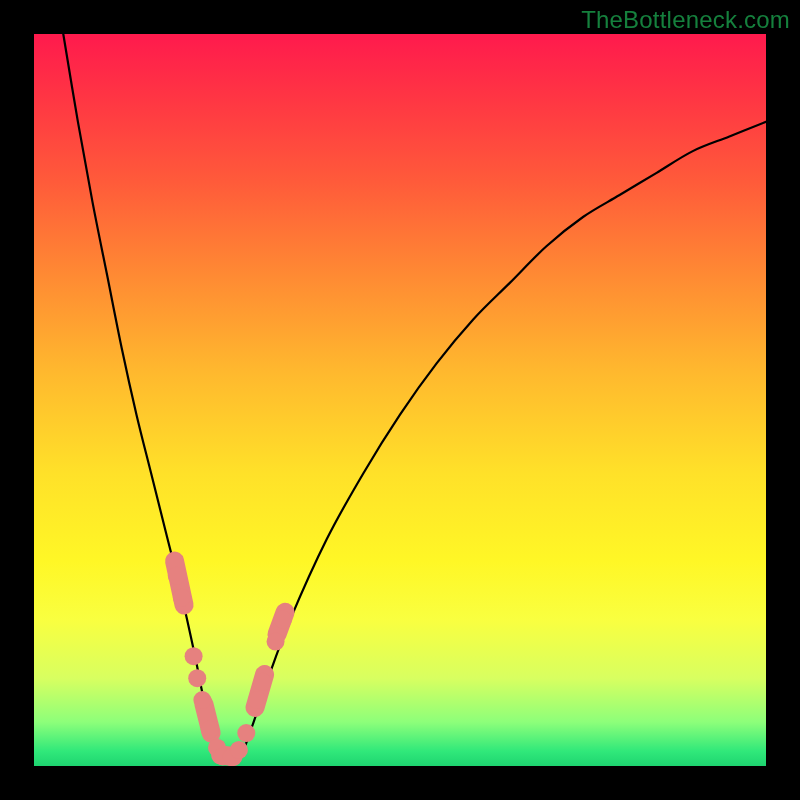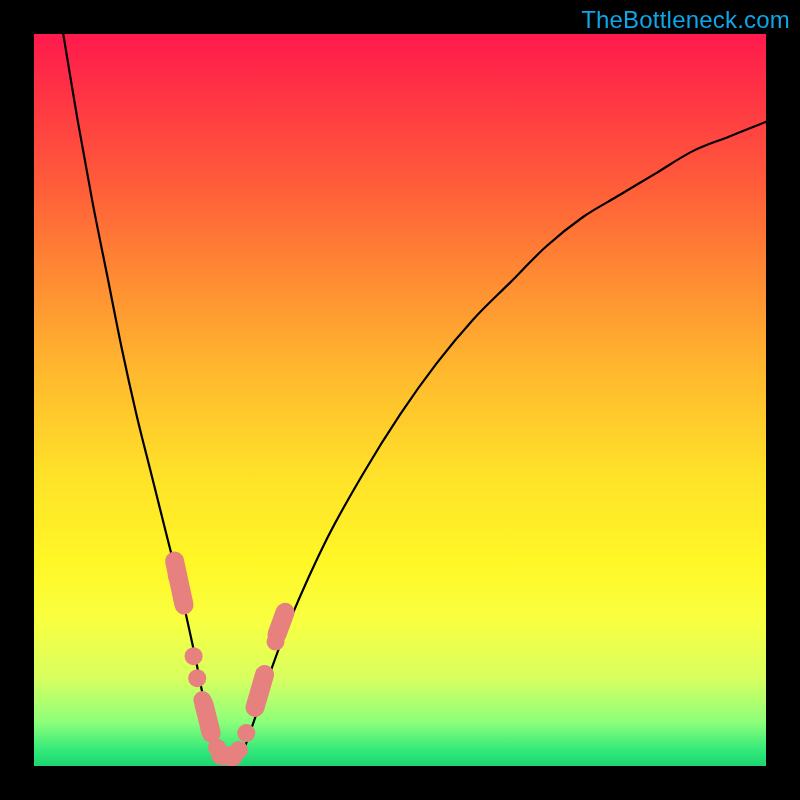--- a/index.html
+++ b/index.html
@@ -29,21 +29,21 @@
       #d8ff60 88%,
       #8dff7a 94%,
       #30e87a 98%,
       #1ed470 100%
     );
   }
   .watermark {
     position: absolute;
     top: 6px;
     right: 10px;
-    color: #0ea5e9;
+    color: #15803d;
     font-size: 24px;
     font-weight: 500;
     letter-spacing: 0.2px;
     user-select: none;
   }
   svg.curve {
     position: absolute;
     left: 0;
     top: 0;
     width: 732px;

